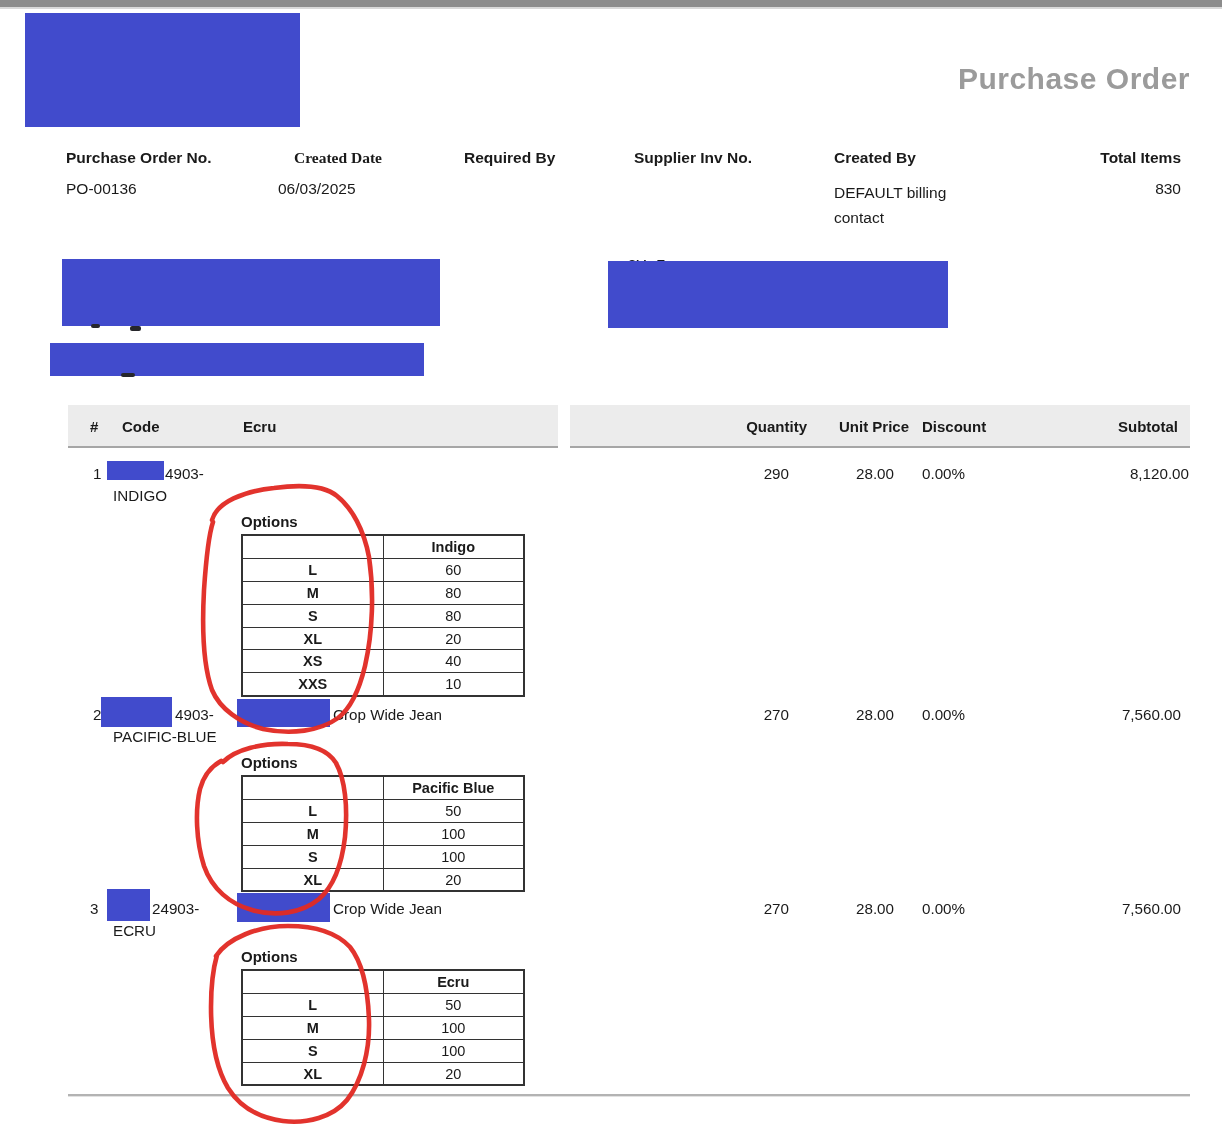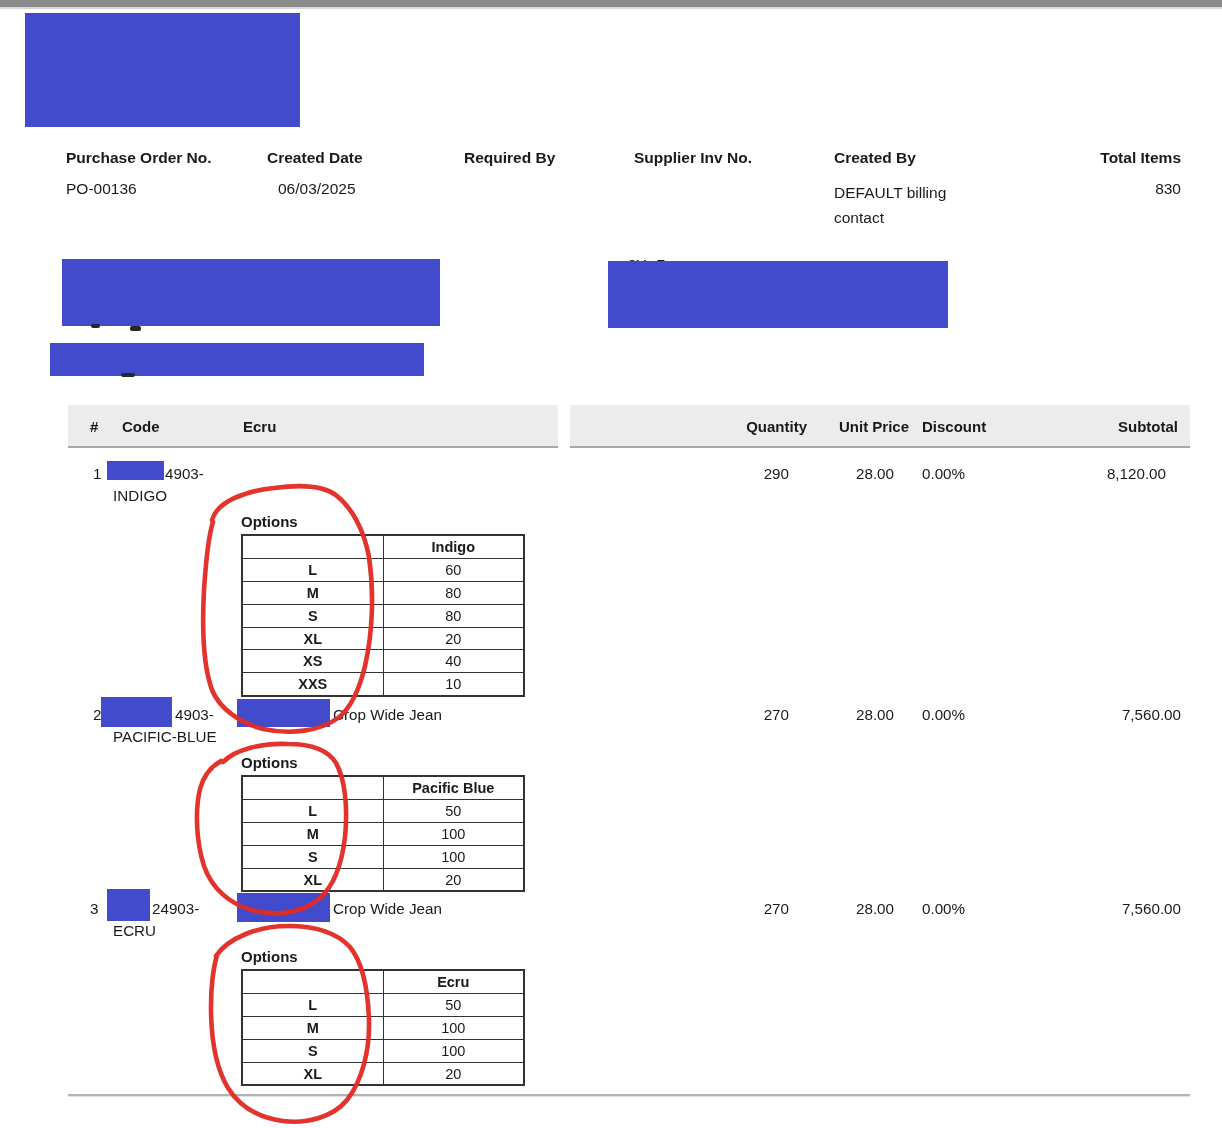--- a/index.html
+++ b/index.html
@@ -44,23 +44,24 @@
 </head>
 <body>
 
 <div id="page">
 
   <div class="abs" id="topbar"></div>
   <div class="abs" id="topbar-edge"></div>
 
   <div class="abs redact" style="left:25px;top:13px;width:275px;height:114px;"></div>
 
+  <div class="abs" id="doc-title">Purchase Order</div>
 
   <div class="abs meta-label" style="left:66px;">Purchase Order No.</div>
-  <div class="abs meta-label" style="left:267px;">Created Date</div>
+  <div class="abs meta-label" style="left:294px;font-family:Liberation Serif, serif;">Created Date</div>
   <div class="abs meta-label" style="left:464px;">Required By</div>
   <div class="abs meta-label" style="left:634px;">Supplier Inv No.</div>
   <div class="abs meta-label" style="left:834px;">Created By</div>
   <div class="abs meta-label r" style="right:41px;">Total Items</div>
 
   <div class="abs meta-value" style="left:66px;">PO-00136</div>
   <div class="abs meta-value" style="left:278px;">06/03/2025</div>
   <div class="abs meta-value" style="left:464px;"></div>
   <div class="abs meta-value" style="left:634px;"></div>
   <div class="abs meta-value" style="left:834px;width:140px;white-space:normal;line-height:25px;">DEFAULT billing contact</div>
@@ -86,21 +87,21 @@
   <div class="abs th c" style="left:922px;width:100px;">Discount</div>
   <div class="abs th r" style="right:44px;">Subtotal</div>
 
   <div class="abs cell" style="left:93px;top:465px;">1</div>
   <div class="abs redact" style="left:107px;top:461px;width:57px;height:19px;"></div>
   <div class="abs cell" style="left:165px;top:465px;">4903-</div>
   <div class="abs cell" style="left:113px;top:487px;">INDIGO</div>
   <div class="abs cell r" style="right:433px;top:465px;">290</div>
   <div class="abs cell r" style="right:328px;top:465px;">28.00</div>
   <div class="abs cell c" style="left:922px;width:100px;top:465px;">0.00%</div>
-  <div class="abs cell r" style="right:56px;top:465px;margin-left:24px;">8,120.00</div>
+  <div class="abs cell r" style="right:33px;top:465px;margin-left:24px;">8,120.00</div>
 
   <div class="abs opt-label" style="left:241px;top:513px;">Options</div>
   <table class="opt abs" style="left:241px;top:534px;">
     <tbody>
         <tr>
           <td></td>
         <td class="colhead">Indigo</td>
         </tr>
     <tr>
           <td class="size">L</td>

